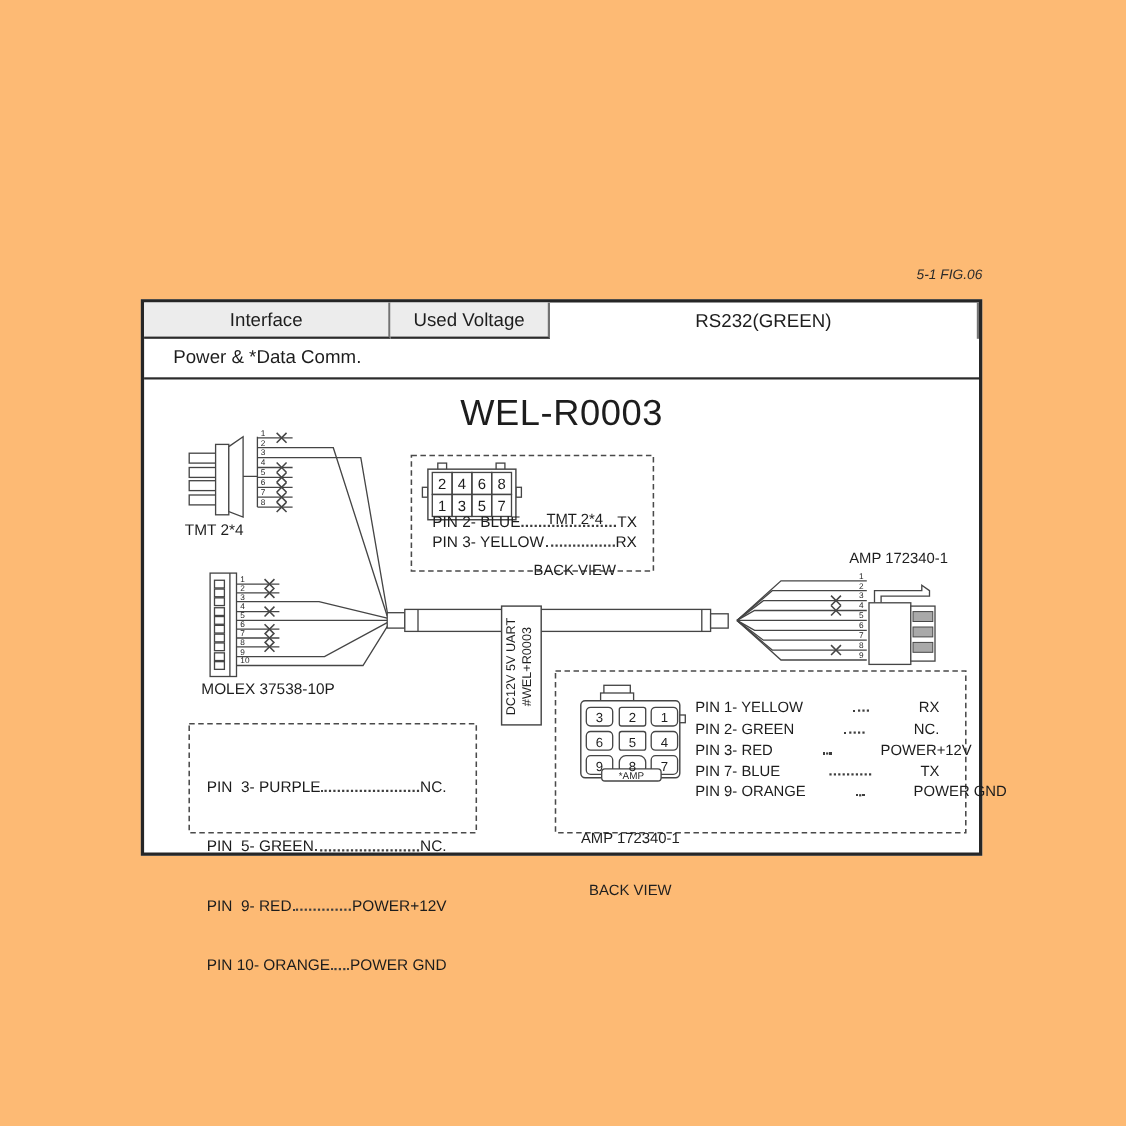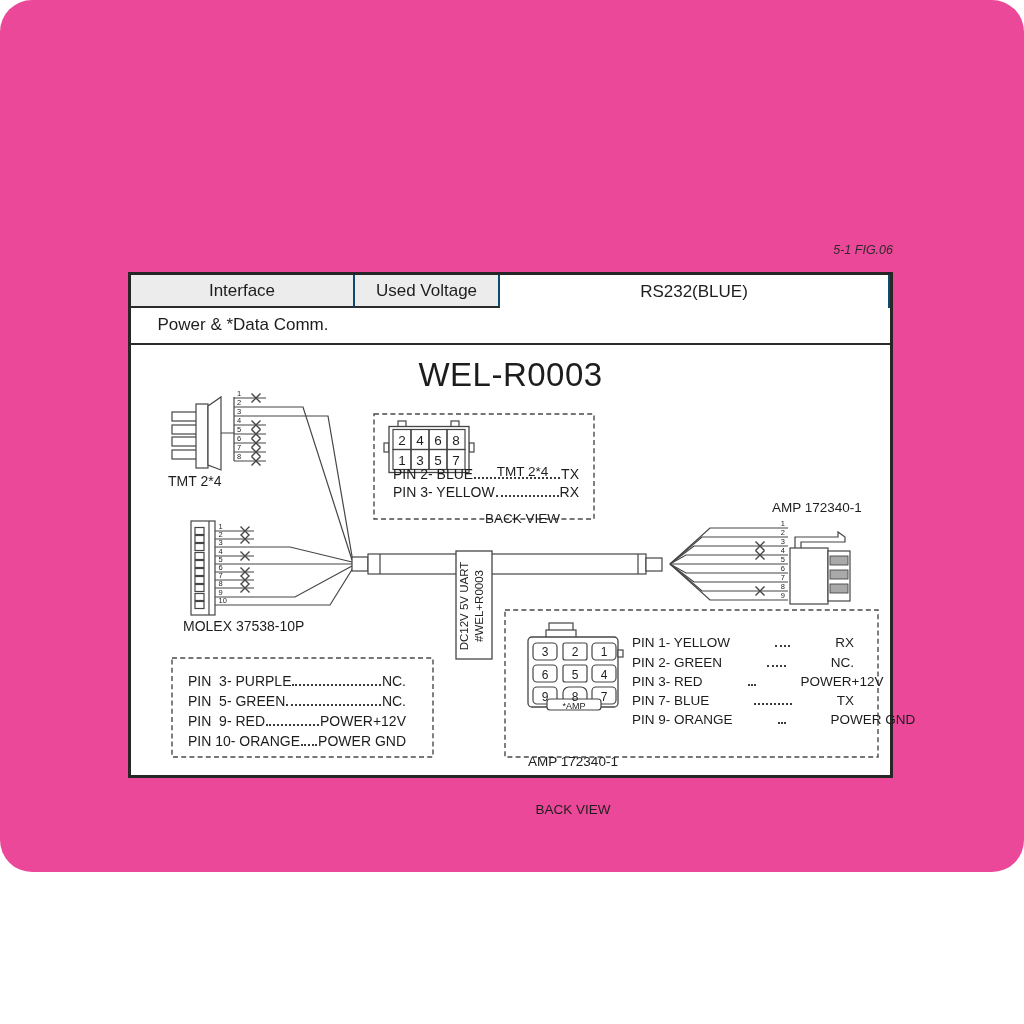--- a/index.html
+++ b/index.html
@@ -1,58 +1,58 @@
 <!DOCTYPE html>
 <html><head>
 <meta charset="utf-8">
 <style>
   html,body{margin:0;padding:0;background:#fff;}
-  .canvas{position:relative;width:1024px;height:872px;background:#ec4899;
-          font-family:"Liberation Sans","DejaVu Sans",sans-serif;color:#1f1f1f;overflow:hidden;border-radius:32px;}
+  .canvas{position:relative;width:1024px;height:1024px;background:#fdba74;
+          font-family:"Liberation Sans","DejaVu Sans",sans-serif;color:#1f1f1f;overflow:hidden;}
   .fig-label{position:absolute;top:243px;right:131px;font-size:12.5px;font-style:italic;color:#2b2b2b;}
   .outer-box{position:absolute;left:128px;top:272px;width:765px;height:506px;
              border:3px solid #262626;box-sizing:border-box;background:#fff;}
   
   .spec-table{position:absolute;top:0;left:0;right:0;height:68px;display:grid;
               grid-template-columns:224px 145px 1fr;grid-template-rows:33px 33px;
               border-bottom:2.5px solid #2b2b2b;}
   .spec-cell{display:flex;align-items:center;justify-content:center;font-size:17px;color:#1d1d1d;
-             border-right:2px solid #0c4a6e;}
+             border-right:2px solid #737373;}
   .spec-cell.last{border-right:none;}
   .spec-cell.hdr{background:#ececec;border-bottom:2px solid #2b2b2b;}
   .main-title{position:absolute;top:81px;left:0;width:100%;text-align:center;
               font-size:33px;color:#1d1d1d;letter-spacing:.5px;}
   .diagram{position:absolute;left:0;top:64px;}
   .diagram text{font-family:"Liberation Sans","DejaVu Sans",sans-serif;fill:#1e1e1e;}
   
   .lab{position:absolute;font-size:14px;color:#1e1e1e;white-space:pre;}
   .center2{text-align:center;line-height:15.5px;font-size:13.5px;}
   
   .note-box{position:absolute;display:flex;flex-direction:column;}
   .pin-note-row{display:flex;align-items:flex-end;font-size:14px;color:#1c1c1c;}
   .pin-note-row .lbl{white-space:pre;}
   .pin-note-row .leader{flex:1;border-bottom:2px dotted #3d3d3d;margin:0 1px 3px 1px;min-width:8px;}
   .pin-note-row .sig{white-space:pre;}
   .rows-h19 .pin-note-row{height:18.5px;}
-  .rows-h20 .pin-note-row{height:20px;}
+  .rows-h20 .pin-note-row{height:20px;margin-top:34px;}
   .rows-h193 .pin-note-row{height:19.3px;font-size:13.5px;gap:44px;}
 </style>
 </head>
 <body>
 
 <div class="canvas">
 
   <div class="fig-label">5-1 FIG.06</div>
 
   <div class="outer-box">
 
     <div class="spec-table">
       <div class="spec-cell hdr">Interface</div>
       <div class="spec-cell hdr">Used Voltage</div>
-      <div class="spec-cell">RS232(BLUE)</div>
+      <div class="spec-cell">RS232(GREEN)</div>
       <div class="spec-cell last">Power &amp; *Data Comm.</div>
     </div>
 
     <div class="main-title">WEL-R0003</div>
 
     <svg class="diagram" viewBox="131 339 759 436" width="759" height="436" xmlns="http://www.w3.org/2000/svg">
       <g fill="none" stroke="#454545" stroke-width="1.2">
 
         <rect x="374" y="414" width="220" height="105" stroke="#4a4a4a" stroke-width="1.4" stroke-dasharray="5 3.2"></rect>
         <rect x="172" y="658" width="261" height="99" stroke="#4a4a4a" stroke-width="1.4" stroke-dasharray="5 3.2"></rect>

